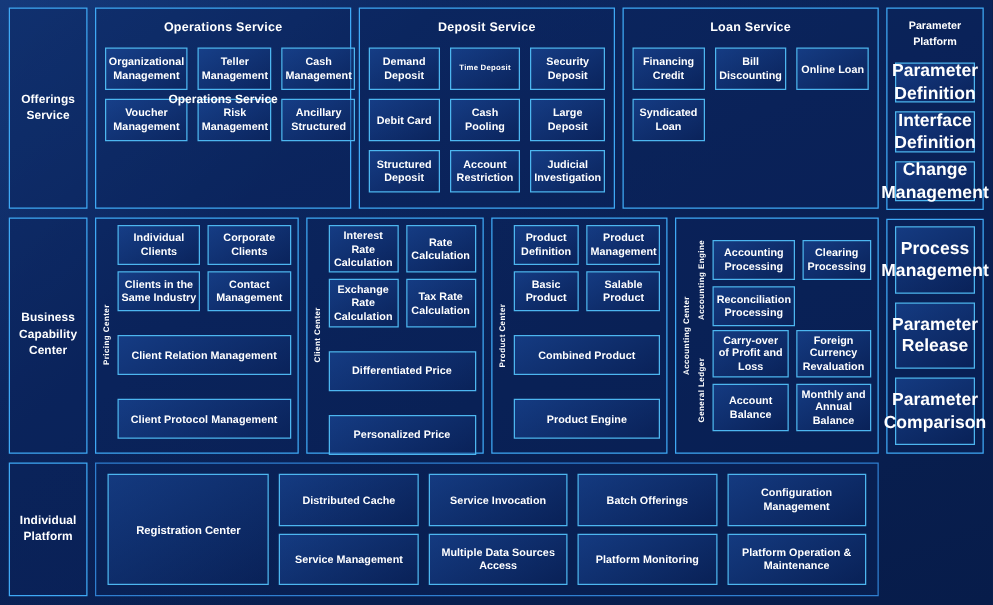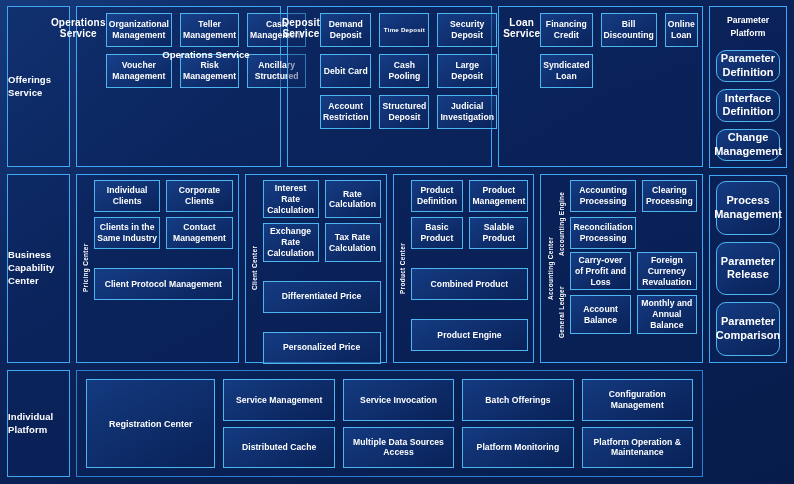--- a/index.html
+++ b/index.html
@@ -72,38 +72,39 @@
   .row-business  { height: 189px; }
   .row-tech      { height: 108px; }
 
   
   .side-label {
     width: 63px;
     flex: 0 0 63px;
     display: flex;
     align-items: center;
     justify-content: center;
+    text-align: center;
     font-size: 9.5px;
     font-weight: bold;
     line-height: 1.35;
     letter-spacing: 0.1px;
   }
 
   
   .panels {
     display: flex;
     gap: 6px;
     flex: 1 1 auto;
     min-width: 0;
   }
   .panel {
     flex: 1 1 0;
     min-width: 0;
     display: flex;
-    flex-direction: row;
+    flex-direction: column;
     padding: 6px 7px 8px 7px;
     box-sizing: border-box;
     justify-content: center;
   }
   .panel-title {
     text-align: center;
     font-size: 10px;
     font-weight: bold;
     margin: 4px 0 10px 0;
     letter-spacing: 0.2px;
@@ -194,21 +195,21 @@
     padding-left: 3px;
   }
   .grid2 {
     display: grid;
     grid-template-columns: 1fr 1fr;
     gap: 5px 6px;
   }
   .grid2 .cell { min-height: 32px; }
   .wide-cell { min-height: 32px; }
 
-  .group-body.split { gap: 3px; }
+  .group-body.split { gap: 3px; justify-content: center; }
   .split-half { display: flex; flex-direction: column; gap: 5px; }
 
   
   .tech-body {
     flex: 1 1 auto;
     display: flex;
     gap: 8px;
     padding: 8px 9px;
     box-sizing: border-box;
     align-items: stretch;
@@ -247,22 +248,21 @@
   .param-title {
     text-align: center;
     font-size: 8.6px;
     font-weight: bold;
     line-height: 1.5;
     margin: 2px 0 3px 0;
   }
   .param-panel .cell {
     flex: 1 1 0;
     min-height: 0;
-    font-size: 11px;
-    border-radius: 10px;
+    font-size: 14px;
   }
   .spacer-row { height: 108px; }
 </style>
 </head>
 <body>
 
 <div id="root">
   <div class="layout">
 
     <div class="left-col">
@@ -287,22 +287,22 @@
 
           <div class="frame panel">
             <div class="panel-title">Deposit Service</div>
             <div class="panel-grid">
               <div class="cell">Demand Deposit</div>
               <div class="cell small">Time Deposit</div>
               <div class="cell">Security Deposit</div>
               <div class="cell">Debit Card</div>
               <div class="cell">Cash Pooling</div>
               <div class="cell">Large Deposit</div>
+              <div class="cell">Structured Deposit</div>
               <div class="cell">Account Restriction</div>
-              <div class="cell">Structured Deposit</div>
               <div class="cell">Judicial Investigation</div>
             </div>
           </div>
 
           <div class="frame panel">
             <div class="panel-title">Loan Service</div>
             <div class="panel-grid">
               <div class="cell">Financing Credit</div>
               <div class="cell">Bill Discounting</div>
               <div class="cell">Online Loan</div>
@@ -320,20 +320,21 @@
 
           <div class="frame group g-pricing">
             <div class="vlabel">Pricing Center</div>
             <div class="group-body">
               <div class="grid2">
                 <div class="cell">Individual Clients</div>
                 <div class="cell">Corporate Clients</div>
                 <div class="cell">Clients in the Same Industry</div>
                 <div class="cell">Contact Management</div>
               </div>
+              <div class="cell wide-cell">Client Relation Management</div>
               <div class="cell wide-cell">Client Protocol Management</div>
             </div>
           </div>
 
           <div class="frame group g-client">
             <div class="vlabel">Client Center</div>
             <div class="group-body">
               <div class="grid2">
                 <div class="cell">Interest Rate Calculation</div>
                 <div class="cell">Rate Calculation</div>
@@ -387,22 +388,22 @@
         </div>
       </div>
 
       <div class="row row-tech">
         <div class="frame side-label">Individual Platform</div>
 
         <div class="frame-soft tech-body">
           <div class="tech-reg">Registration Center</div>
 
           <div class="tech-col">
+            <div class="cell">Distributed Cache</div>
             <div class="cell">Service Management</div>
-            <div class="cell">Distributed Cache</div>
           </div>
           <div class="tech-col">
             <div class="cell">Service Invocation</div>
             <div class="cell">Multiple Data Sources Access</div>
           </div>
           <div class="tech-col">
             <div class="cell">Batch Offerings</div>
             <div class="cell">Platform Monitoring</div>
           </div>
           <div class="tech-col">

